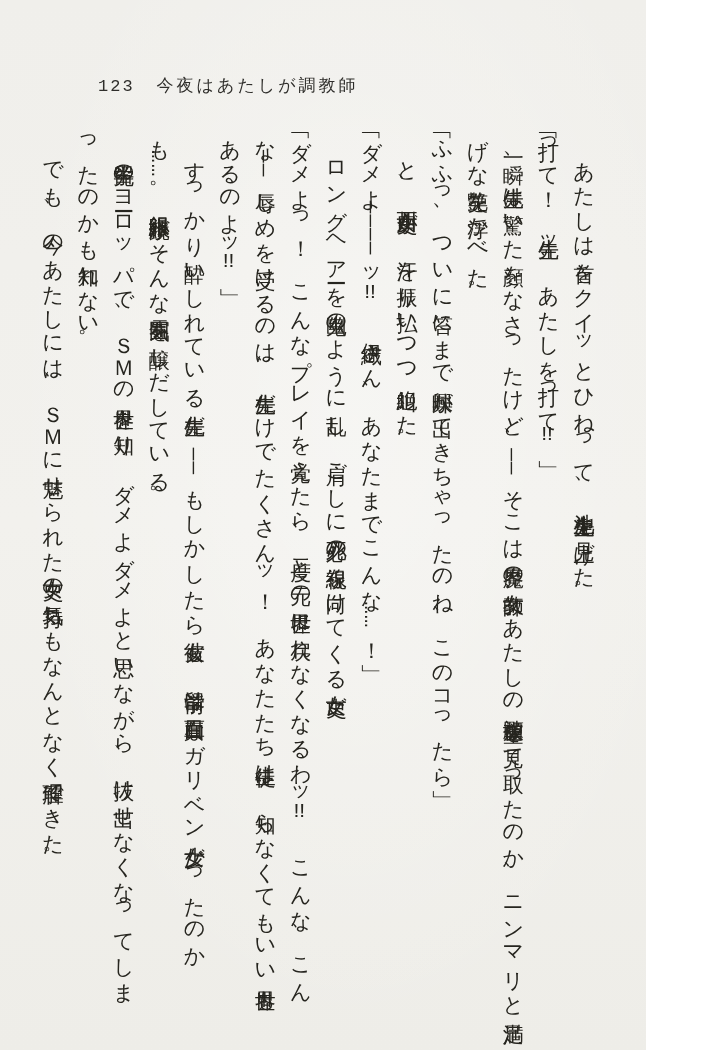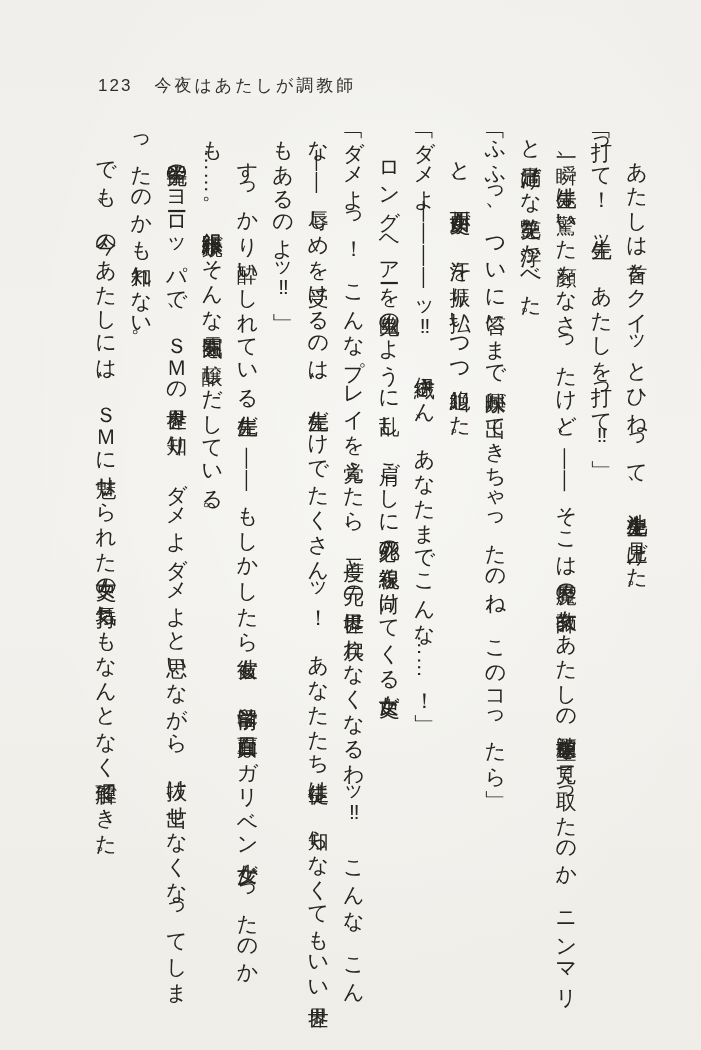--- a/index.html
+++ b/index.html
@@ -1,23 +1,23 @@
 <!DOCTYPE html>
 <html lang="ja"><head>
 <meta charset="utf-8">
 <style>
   html,body{margin:0;padding:0;}
   .page{
     position:relative;
-    width:701px;height:1050px;
+    width:646px;height:1050px;
     background:
       radial-gradient(ellipse at 55% 40%, rgba(255,255,255,.35), rgba(0,0,0,0) 70%),
       linear-gradient(180deg,#f0efeb 0%, #f2f1ed 50%, #eeede8 100%);
     overflow:hidden;
-    font-family:Liberation Sans, sans-serif;
+    font-family:Liberation Mono, monospace;
   }
   
   .running-head{
     position:absolute;
     top:74px;left:98px;
     font-size:17px;
     color:#2f2e2b;
     white-space:nowrap;
   }
   .running-head .page-num{

